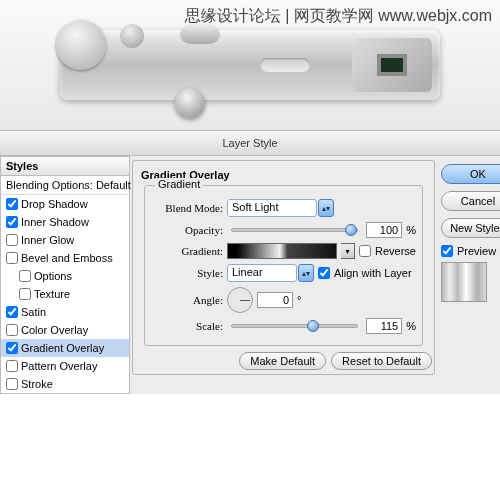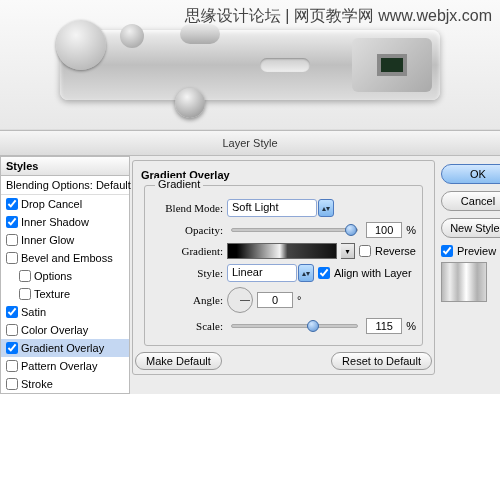--- a/index.html
+++ b/index.html
@@ -35,21 +35,21 @@
 
 .gradhdr { font-weight:bold; padding:4px 6px 0;}
 .inner { border:1px solid #b5b5b5; border-radius:3px; margin:4px 9px; padding:8px 6px 6px; background:#ececec; position:relative;}
 .inner .legend2 { position:absolute; top:-8px; left:10px; background:#ececec; padding:0 3px;}
 .frow { display:flex; align-items:center; margin:5px 0; gap:4px;}
 .flab { width:72px; text-align:right;font-family:Liberation Serif, serif;}
 select,.selbox { background:#fff;border:1px solid #8fa8d6;border-radius:3px;padding:1px 4px;height:18px;}
 .selbtn{display:inline-flex;align-items:center;background:linear-gradient(180deg,#bfe0ff,#7fb6ee);border:1px solid #4d7abf;border-radius:3px;width:16px;height:18px;justify-content:center;margin-left:-3px;font-size:8px;color:#234;}
 .slider { flex:1; height:4px; background:#c8c8c8; border-radius:2px; position:relative; margin:0 4px; border:1px solid #aaa;}
 .slider .thumb{position:absolute;top:-5px;width:12px;height:12px;border-radius:50%;background:radial-gradient(circle at 35% 30%,#cfe6ff,#5d93d4);border:1px solid #3c6aa8;}
-.numbox{width:36px;border:1px solid #999;background:#fff;padding:1px 3px;text-align:center;}
+.numbox{width:36px;border:1px solid #999;background:#fff;padding:1px 3px;text-align:right;}
 .swatch{width:110px;height:16px;border:1px solid #666;background:linear-gradient(90deg,#000 0%,#000 8%,#f3f3f3 48%,#444 55%,#111 100%);display:inline-block;}
 .swbtn{width:14px;height:16px;border:1px solid #666;border-left:none;background:linear-gradient(180deg,#eee,#ccc);display:inline-flex;align-items:center;justify-content:center;font-size:8px;}
 .anglewheel{width:26px;height:26px;border-radius:50%;border:1px solid #999;background:#e8e8e8;position:relative;display:inline-block;}
 .anglewheel::after{content:"";position:absolute;left:50%;top:50%;width:10px;height:1px;background:#555;transform-origin:left;}
 .btn{background:linear-gradient(180deg,#fdfdfd,#e0e0e0);border:1px solid #9a9a9a;border-radius:10px;padding:2px 10px;min-width:70px;text-align:center;}
 .pill{border-radius:12px;padding:3px 0;width:74px;text-align:center;margin-bottom:7px;border:1px solid #9a9a9a;background:linear-gradient(180deg,#fdfdfd,#e0e0e0);}
 .pill.primary{background:linear-gradient(180deg,#d1e7ff,#8bbef1);border-color:#4d7abf;}
 .prevsw{width:46px;height:40px;margin-top:4px;background:linear-gradient(90deg,#b8b8b8 0%,#ededed 18%,#b8b8b8 36%,#fff 55%,#b0b0b0 80%,#d8d8d8 100%);border:1px solid #999;}
 </style>
 </head>
@@ -74,21 +74,21 @@
   <div class="titlebar">Layer Style</div>
   <div class="cols">
 
     <div class="left">
       <div class="list-head">Styles</div>
       <div class="list">
         <div class="row" style="border-bottom:1px solid #ddd;">Blending Options: Default</div>
         <div id="fxlist">
             <div class="row">
               <input type="checkbox" checked="" style="">
-              <span>Drop Cancel</span>
+              <span>Drop Shadow</span>
             </div>
             <div class="row">
               <input type="checkbox" checked="" style="">
               <span>Inner Shadow</span>
             </div>
             <div class="row">
               <input type="checkbox" style="">
               <span>Inner Glow</span>
             </div>
             <div class="row">
@@ -174,21 +174,21 @@
           <div class="frow">
             <span class="flab">Scale:</span>
             <div class="slider">
                 <div class="thumb" style="left:60%"></div>
               </div>
             <span class="numbox">115</span>
             <span>%</span>
           </div>
         </div>
 
-        <div class="frow" style="justify-content:space-between;gap:19px;margin:6px 0 0;">
+        <div class="frow" style="justify-content:flex-end;gap:5px;margin:6px 0 0;">
           <span class="btn">Make Default</span>
           <span class="btn">Reset to Default</span>
         </div>
       </div>
     </div>
 
     <div class="right">
       <div class="pill primary">OK</div>
       <div class="pill">Cancel</div>
       <div class="pill">New Style..</div>

